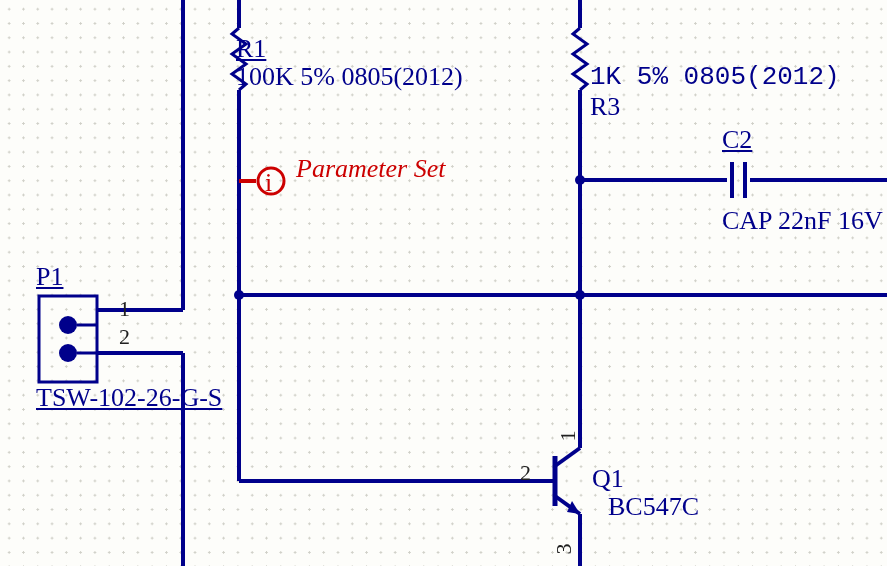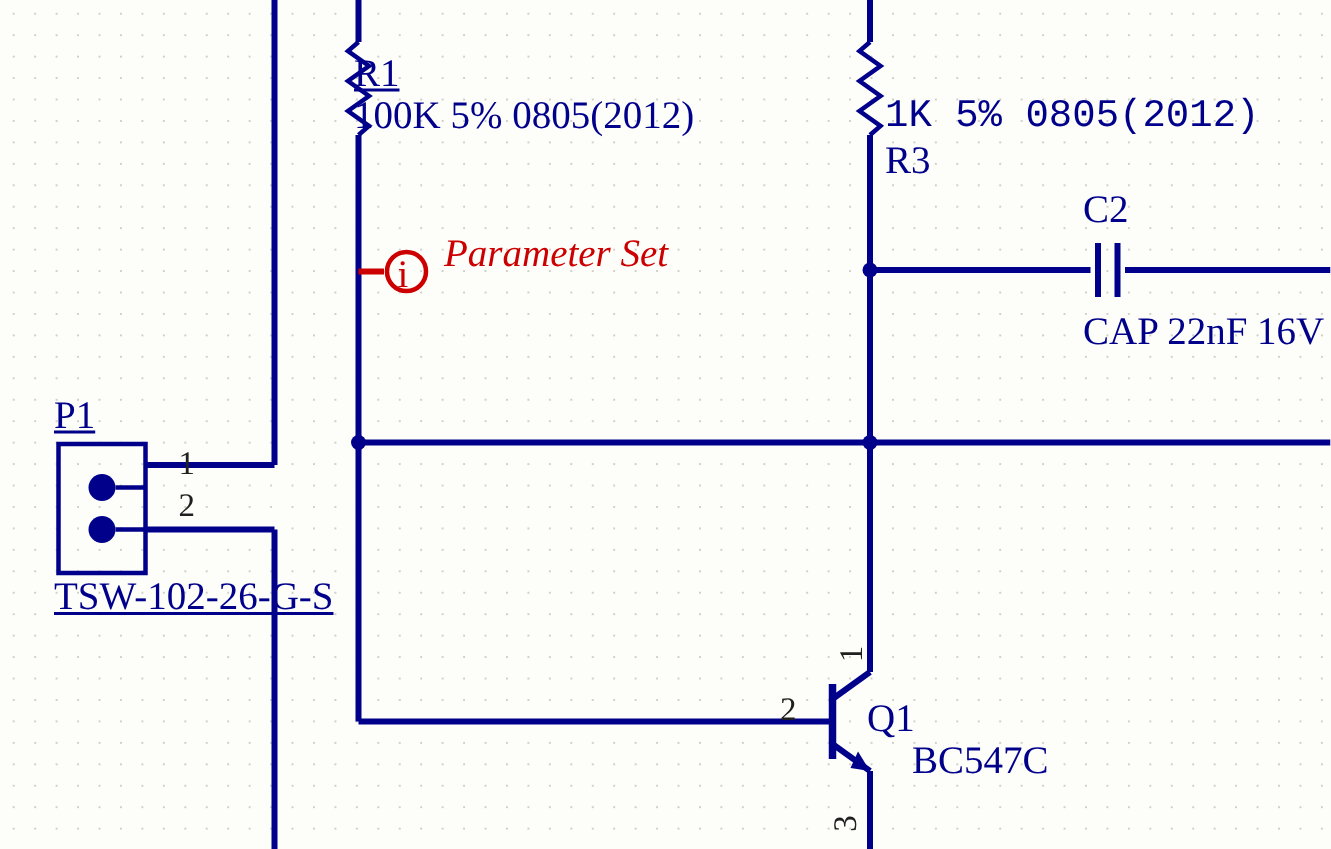--- a/index.html
+++ b/index.html
@@ -129,28 +129,28 @@
     <circle cx="271" cy="181" r="13" fill="none" stroke="#cc0000" stroke-width="3"></circle>
   </g>
 </svg>
 
 <div class="label" style="left:236px; top:36px;text-decoration:underline;">R1</div>
 <div class="label" style="left:236px; top:64px;">100K 5% 0805(2012)</div>
 
 <div class="label" style="left:590px; top:46px;margin-top:48px;">R3</div>
 <div class="label" style="left:590px; top:64px;font-family:Liberation Mono, monospace;">1K 5% 0805(2012)</div>
 
-<div class="label" style="left:722px; top:127px;">C2</div>
+<div class="label" style="left:722px; top:127px;text-decoration:underline;">C2</div>
 <div class="label" style="left:722px; top:208px;">CAP 22nF 16V</div>
 
 <div class="label" style="left:36px; top:264px;text-decoration:underline;">P1</div>
 <div class="label" style="left:36px; top:385px;text-decoration:underline;">TSW-102-26-G-S</div>
 <div class="pin-num" style="left:119px; top:298px;">1</div>
 <div class="pin-num" style="left:119px; top:326px;">2</div>
 
-<div class="label" style="left:578px; top:466px;text-align:right;">Q1</div>
+<div class="label" style="left:592px; top:466px;text-align:right;">Q1</div>
 <div class="label" style="left:608px; top:494px;">BC547C</div>
 <div class="pin-num" style="left:562px; top:425px; transform: rotate(-90deg);">1</div>
 <div class="pin-num" style="left:520px; top:462px;">2</div>
 <div class="pin-num" style="left:558px; top:538px; transform: rotate(-90deg);">3</div>
 
 <div class="red-label" style="left:265px; top:170px; font-family:'Times New Roman',serif; font-style:normal;">i</div>
 <div class="red-label" style="left:296px; top:156px;font-style:italic;">Parameter Set</div>
 
 </body></html>

